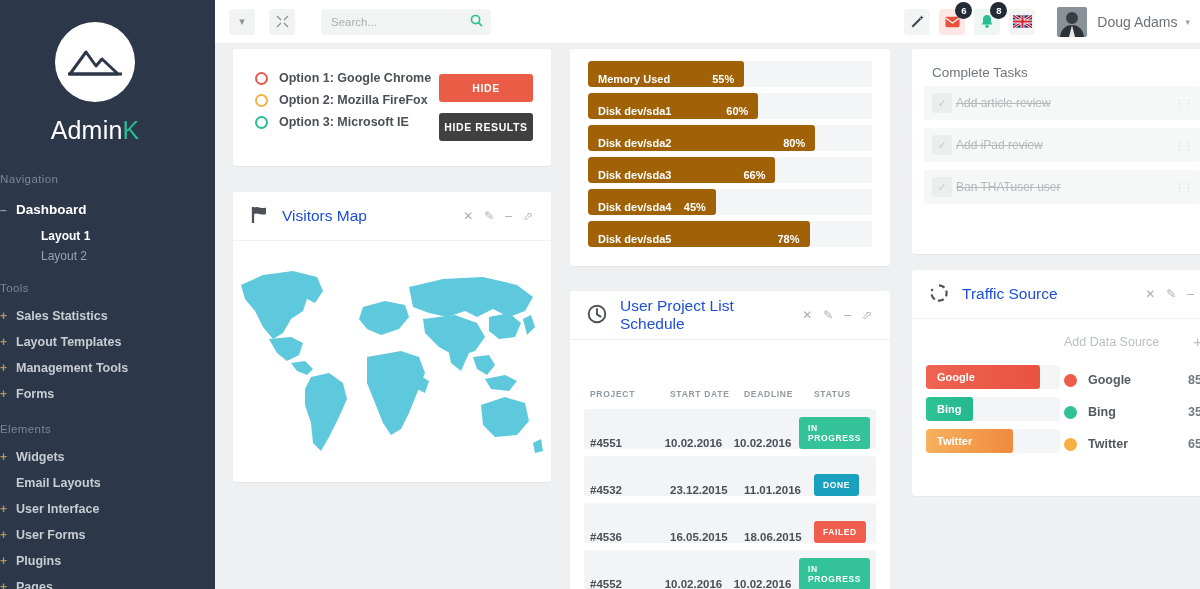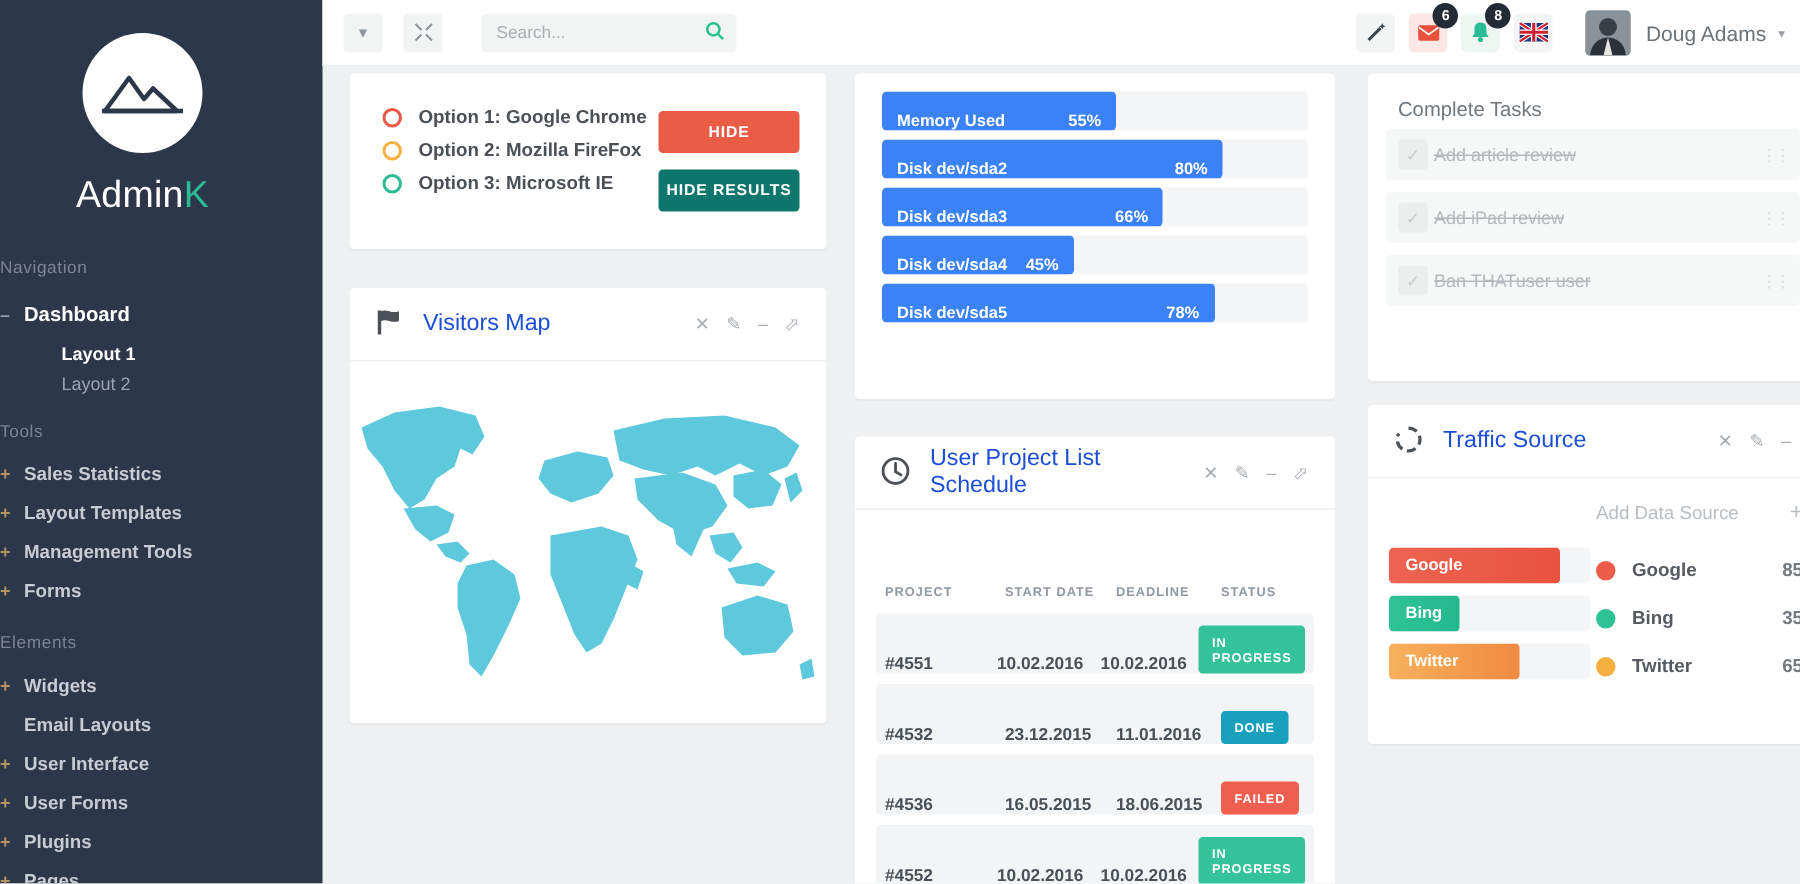--- a/index.html
+++ b/index.html
@@ -143,36 +143,36 @@
   .radio.o3 { border-color: #2bbb95; }
   .poll-opt-label { font-size: 12.5px; color: #4a5056; font-weight: bold; }
   .poll-btns { width: 94px; padding-top: 3px; }
   .btn {
     display: block; width: 100%; border: none; border-radius: 3px;
     padding: 8px 0; font-size: 10.5px; font-weight: bold;
     letter-spacing: .6px; color: #fff; cursor: pointer;
     font-family: "Liberation Sans", sans-serif;
   }
   .btn-vote { background: #ea5c46; }
-  .btn-hide { background: #0f766e; margin-top: 11px; }
+  .btn-hide { background: #404040; margin-top: 11px; }
 
   
   .mappanel { left: 18px; top: 148px; width: 318px; height: 290px; }
   .mapbody { padding: 6px 0 0 0; height: 238px; overflow: hidden; }
 
   
   .progress-panel { left: 355px; top: 5px; width: 320px; height: 217px; padding: 12px 18px; }
   .pbar-row {
     height: 26px; background: #f4f5f6; border-radius: 3px;
     margin-bottom: 6px; position: relative; overflow: hidden;
   }
   .pbar-fill {
-    height: 100%; background: #3b82f6; border-radius: 3px;
-    display: flex; align-items: flex-end; justify-content: space-between;
-    padding: 0 10px; color: #fff; font-size: 11px; font-weight: bold;
+    height: 100%; background: #a16207; border-radius: 3px;
+    display: flex; align-items: flex-start; justify-content: space-between;
+    padding: 12px 10px; color: #fff; font-size: 11px; font-weight: bold;
   }
 
   
   .sched { left: 355px; top: 247px; width: 320px; height: 310px; }
   .sched-body { padding: 14px 14px 0; }
   .th-row { display: flex; padding: 4px 6px 10px; }
   .th {
     font-size: 8.5px; font-weight: bold; color: #9099a1;
     letter-spacing: .7px;
     margin-top: 31px;
@@ -452,20 +452,26 @@
     </div>
 
     <div class="panel progress-panel">
       <div class="pbar-row">
         <div class="pbar-fill" style="width:55%">
           <span>Memory Used</span>
           <span>55%</span>
         </div>
       </div>
       <div class="pbar-row">
+        <div class="pbar-fill" style="width:60%">
+          <span>Disk dev/sda1</span>
+          <span>60%</span>
+        </div>
+      </div>
+      <div class="pbar-row">
         <div class="pbar-fill" style="width:80%">
           <span>Disk dev/sda2</span>
           <span>80%</span>
         </div>
       </div>
       <div class="pbar-row">
         <div class="pbar-fill" style="width:66%">
           <span>Disk dev/sda3</span>
           <span>66%</span>
         </div>

